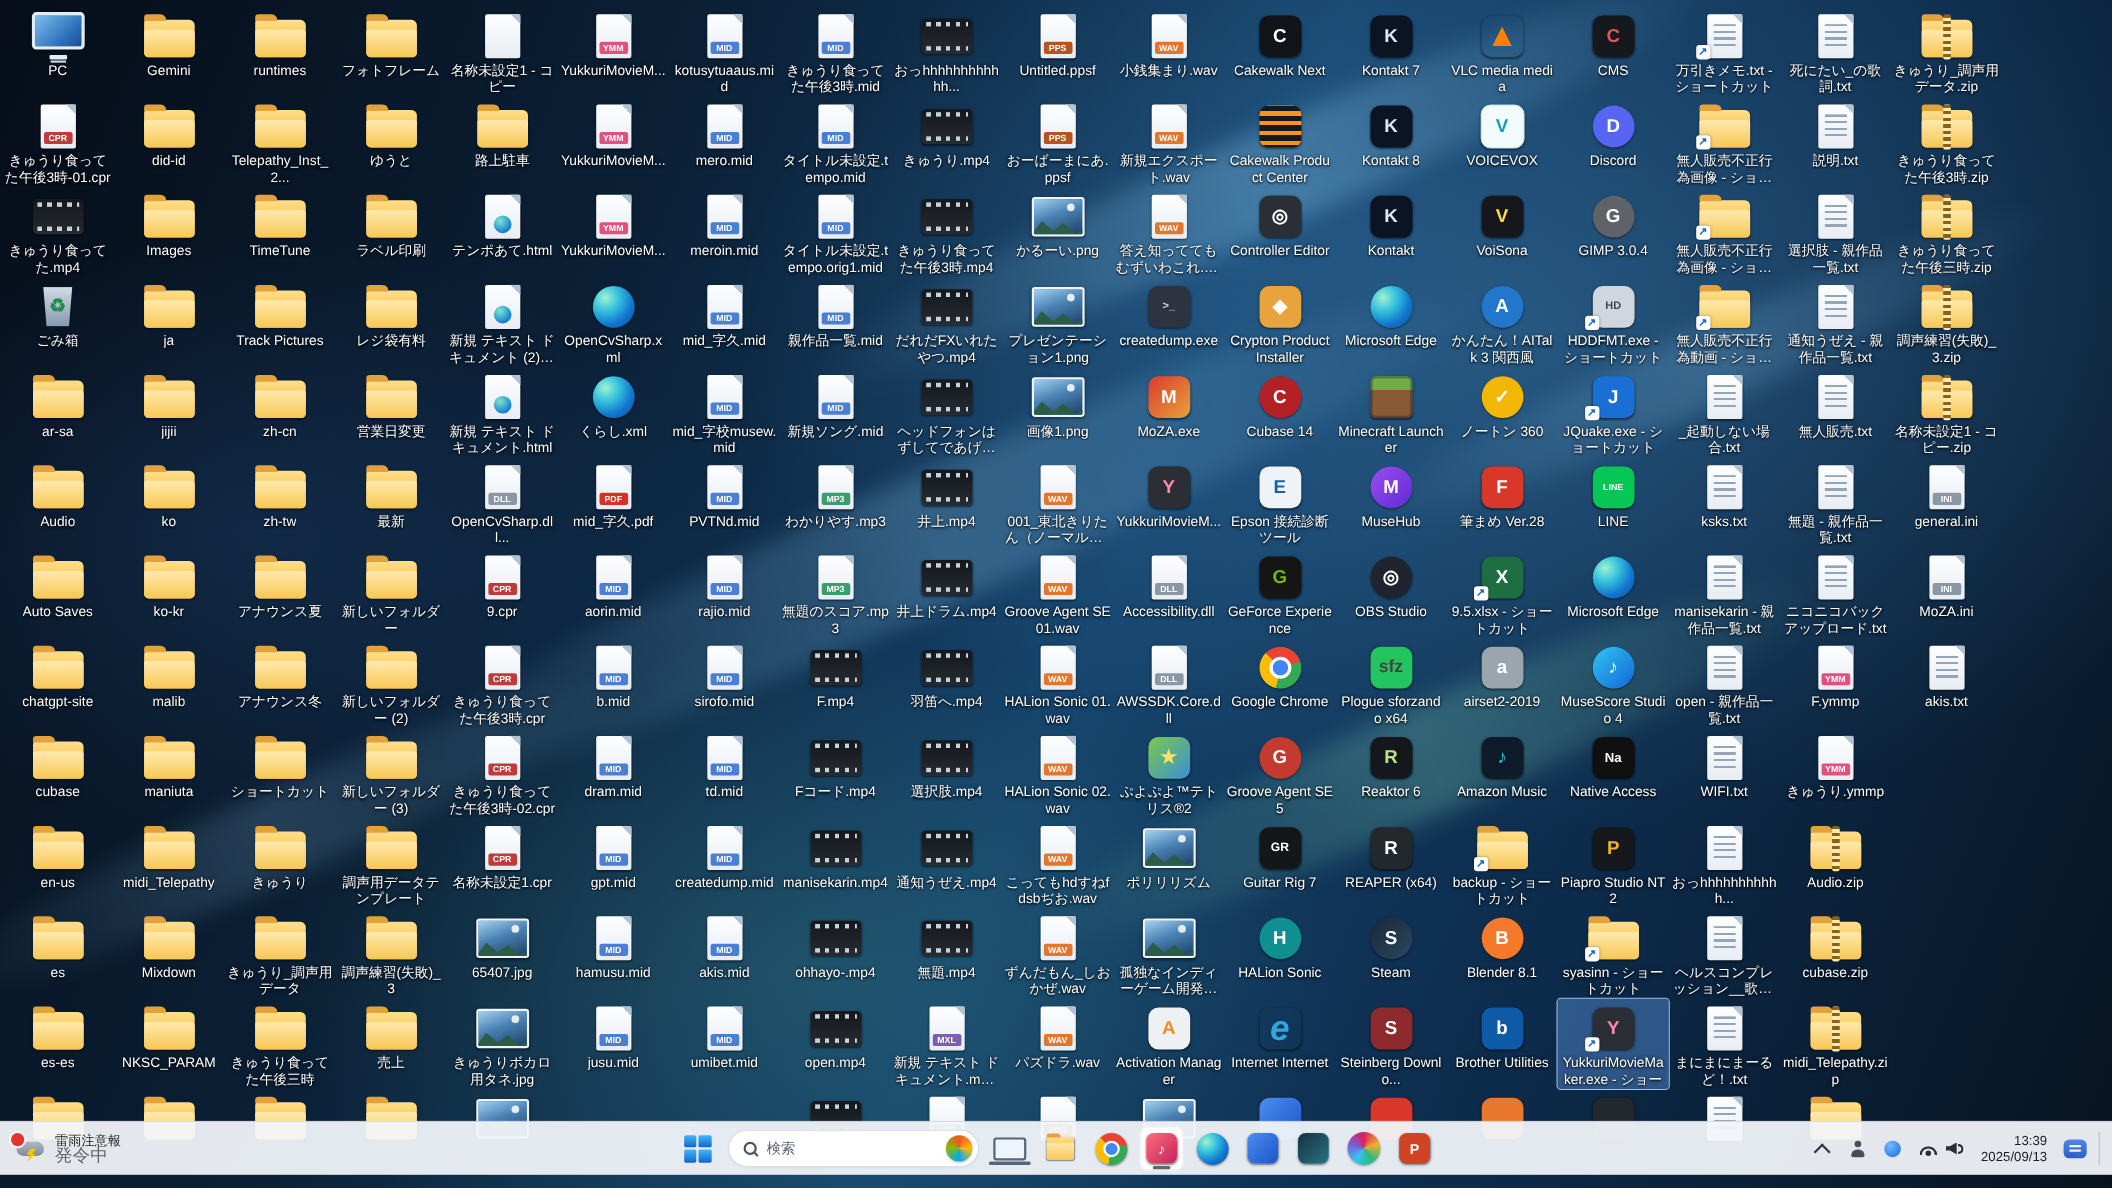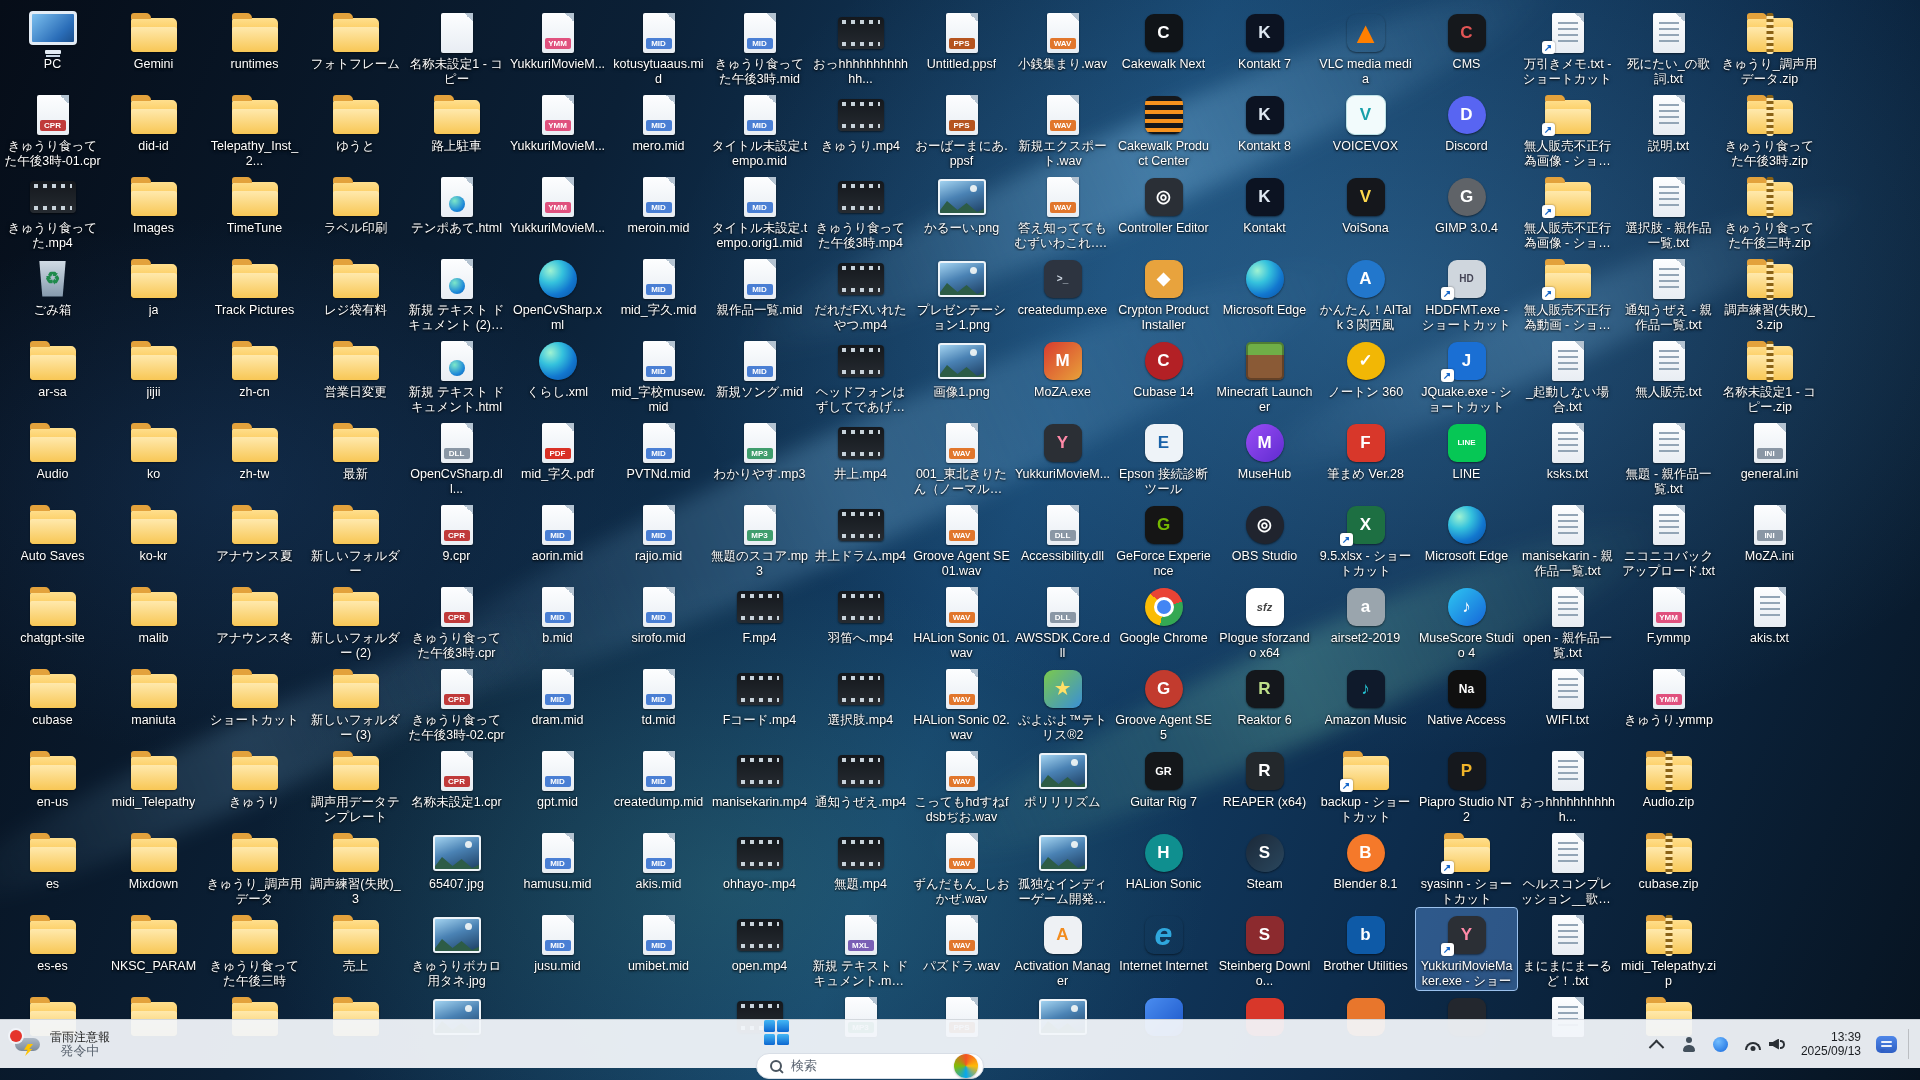--- a/index.html
+++ b/index.html
@@ -86,30 +86,30 @@
   .g-tile{width:38px;height:38px;border-radius:9px;display:flex;align-items:center;justify-content:center;
     color:#fff;font-weight:bold;font-size:17px;box-shadow:0 1px 2px rgba(0,0,0,.5);}
   .g-tile.round{border-radius:50%;}
 
   
   .taskbar{position:absolute;left:0;right:0;bottom:12px;height:48px;z-index:10;
     background:rgba(242,245,250,.94);border-top:1px solid rgba(120,130,140,.25);}
   .tb-left{position:absolute;left:4px;top:0;height:48px;display:flex;align-items:center;gap:9px;padding:0 10px;border-radius:6px;}
   .wx{display:flex;flex-direction:column;line-height:13px;}
   .wx1{font-size:12px;color:#1c1c1c;}
-  .wx2{font-size:13px;color:#5a6470;text-align:center;}
+  .wx2{font-size:16px;color:#5a6470;}
   .g-storm{width:27px;height:24px;position:relative;display:inline-block;}
   .g-storm::before{content:"";position:absolute;left:1px;top:6px;width:25px;height:13px;border-radius:8px;
     background:linear-gradient(180deg,#aeb9c6,#7d8b9a);}
   .g-storm::after{content:"";position:absolute;left:10px;top:12px;width:9px;height:12px;background:#ffc400;
     clip-path:polygon(42% 0,100% 0,58% 42%,92% 42%,12% 100%,40% 48%,0 48%);z-index:1;}
   .g-badge{position:absolute;top:-2px;left:-4px;width:12px;height:12px;border-radius:50%;background:#e5342c;
     box-shadow:0 0 0 2px rgba(242,245,250,.9);z-index:2;}
 
-  .tb-center{position:absolute;left:50%;top:0;transform:translateX(-50%);height:48px;display:flex;gap:8px;flex-direction:column;}
+  .tb-center{position:absolute;left:50%;top:0;transform:translateX(-50%);height:48px;display:flex;align-items:center;gap:8px;}
   .tb-btn{width:40px;height:40px;border:none;background:transparent;border-radius:6px;display:flex;
     align-items:center;justify-content:center;position:relative;padding:0;cursor:pointer;}
   .tb-btn.active{background:rgba(255,255,255,.9);box-shadow:inset 0 0 0 1px rgba(0,0,0,.07);}
   .ind{position:absolute;bottom:1px;left:50%;transform:translateX(-50%);width:16px;height:3px;border-radius:2px;background:#60656e;}
   .g-win{width:25px;height:25px;display:grid;grid-template-columns:1fr 1fr;grid-template-rows:1fr 1fr;gap:2px;}
   .g-win i{background:linear-gradient(180deg,#43b7f5,#0d67d0);border-radius:1.5px;}
   .search{height:34px;border-radius:17px;background:#fff;border:1px solid #d8dee6;display:flex;align-items:center;
     gap:9px;padding:0 5px 0 13px;width:228px;box-sizing:border-box;box-shadow:0 1px 2px rgba(0,0,0,.05);}
   .mag{width:12px;height:12px;border:2px solid #4a5560;border-radius:50%;position:relative;display:inline-block;box-sizing:border-box;}
   .mag::after{content:"";position:absolute;width:6px;height:2px;background:#4a5560;transform:rotate(45deg);
@@ -1258,21 +1258,21 @@
           <span class="lbl">MuseHub</span>
         </div>
         <div class="cell">
           <span class="ic">
             <span class="g-tile round" style="background: rgb(32, 36, 46);">◎</span>
           </span>
           <span class="lbl">OBS Studio</span>
         </div>
         <div class="cell">
           <span class="ic">
-            <span class="g-tile" style="background: #ffffff; color: rgb(68, 68, 68); font-size: 11px; font-style: italic;">sfz</span>
+            <span class="g-tile" style="background: #22c55e; color: rgb(68, 68, 68); font-size: 16px; ">sfz</span>
           </span>
           <span class="lbl">Plogue sforzando x64</span>
         </div>
         <div class="cell">
           <span class="ic">
             <span class="g-tile" style="background: rgb(20, 23, 28); color: rgb(191, 224, 138);">R</span>
           </span>
           <span class="lbl">Reaktor 6</span>
         </div>
         <div class="cell">

